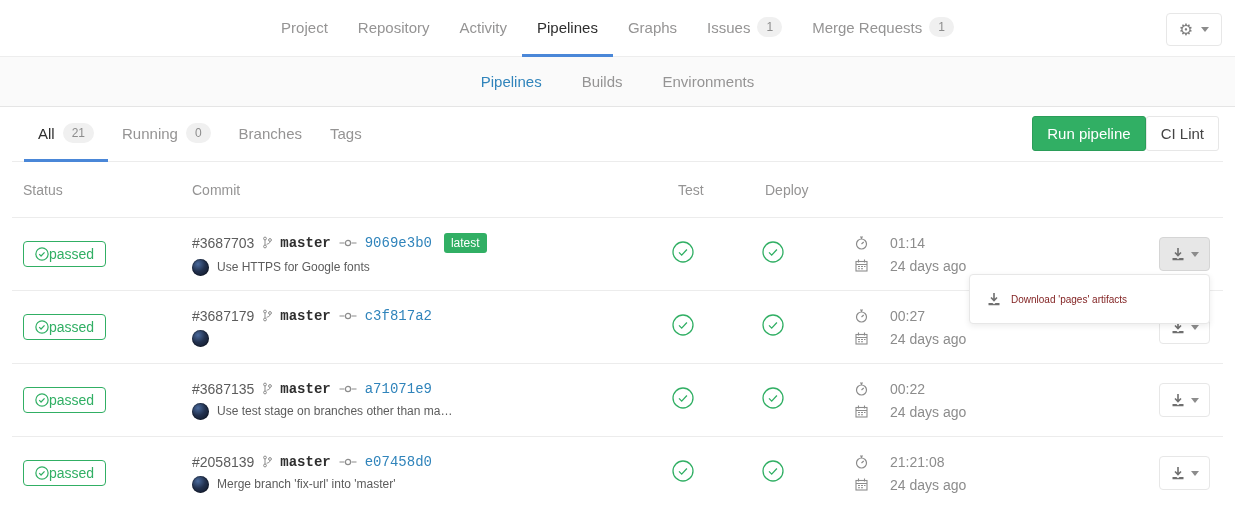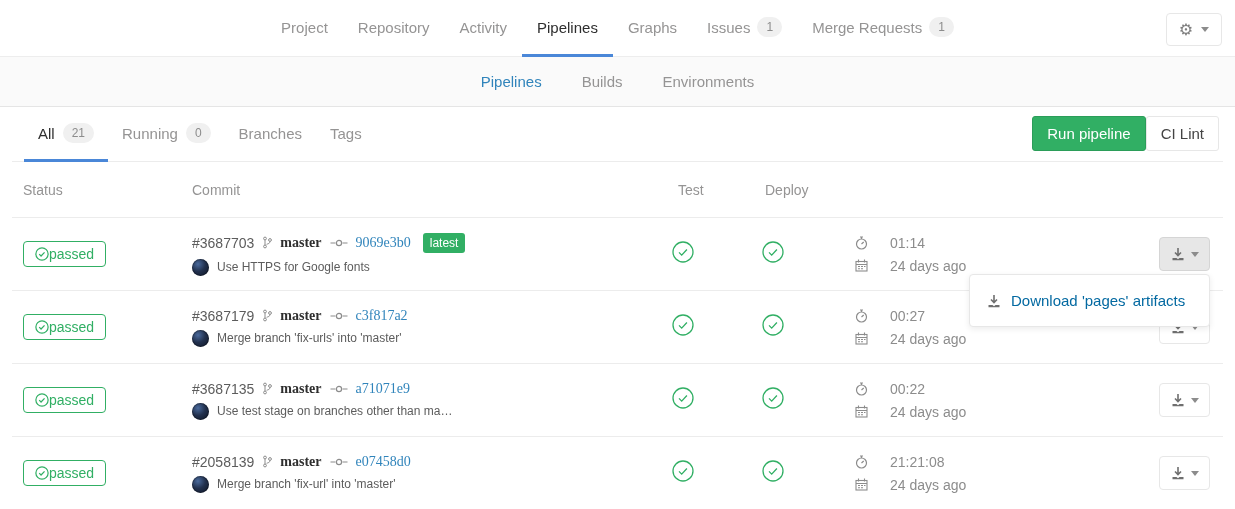--- a/index.html
+++ b/index.html
@@ -46,21 +46,21 @@
   .th-test { padding-left:18px; }
   .th-deploy { padding-left:15px; }
   .pipeline-row { height:73px; border-bottom:1px solid #ececec; position:relative; }
 
   .status-badge { display:inline-flex; align-items:center; margin-left:11px;
     border:1px solid #31af64; color:#31af64; border-radius:4px; padding:4px 11px;
     font-size:14px; cursor:pointer; background:#fff; }
 
   .commit-cell { display:flex; flex-direction:column; gap:6px; }
   .commit-line1 { display:flex; align-items:center; gap:8px; font-size:14px; color:#5c5c5c; }
-  .mono { font-family:Liberation Serif, serif; }
+  .mono { font-family:Liberation Mono, monospace; }
   .branch-name { font-weight:bold; color:#2e2e2e; font-size:14px; }
   .sha-link { color:#3084bb; font-size:14px; cursor:pointer; text-decoration:none; }
   .latest-badge { background:#31af64; color:#fff; font-size:12px; border-radius:3px;
     padding:3px 7px; margin-left:4px; }
   .commit-line2 { display:flex; align-items:center; gap:8px; font-size:12px; color:#5c5c5c;
     white-space:nowrap; overflow:hidden; }
   .avatar { width:17px; height:17px; border-radius:50%; flex:0 0 auto;
     background:radial-gradient(circle at 35% 30%, #4a6a9c 0%, #22314e 45%, #0c1220 100%);
     box-shadow:inset 0 0 0 1px rgba(0,0,0,.25); cursor:pointer; }
   .commit-msg { overflow:hidden; text-overflow:ellipsis; cursor:pointer; }
@@ -73,21 +73,21 @@
 
   .actions-cell { display:flex; justify-content:flex-end; padding-right:13px; }
   .dl-btn { height:34px; width:51px; background:#fff; border:1px solid #e7e7e7; border-radius:4px;
     display:flex; align-items:center; justify-content:center; gap:6px; cursor:pointer; }
   .dl-btn.pressed { background:#e7e7e7; border-color:#d5d5d5; }
 
   .dropdown-menu { position:absolute; top:56px; right:13px; width:241px; background:#fff;
     border:1px solid #e7e7e7; border-radius:4px; box-shadow:0 2px 6px rgba(0,0,0,.08);
     padding:9px 0; z-index:10; }
   .dropdown-item { display:flex; align-items:center; gap:10px; padding:8px 17px;
-    font-size:15px; color:#0369a1; cursor:pointer; white-space:nowrap; }
+    font-size:10px; color:#7f1d1d; cursor:pointer; white-space:nowrap; }
 
   svg { display:block; }
 </style>
 </head>
 <body>
 
 <div class="top-nav">
   <div class="top-nav-inner">
     <div class="top-nav-item">
         <span>Project</span>
@@ -264,21 +264,20 @@
           </svg>
         <span class="mono branch-name">master</span>
         <svg width="18" height="10" viewBox="0 0 18 10">
             <circle cx="9" cy="5" r="2.6" fill="none" stroke="#8c8c8c" stroke-width="1.2"></circle>
             <path d="M0.5 5h5M12.5 5h5" stroke="#8c8c8c" stroke-width="1.2"></path>
           </svg>
         <span class="mono sha-link">c3f817a2</span>
       </div>
       <div class="commit-line2">
         <span class="avatar"></span>
-        <span class="commit-msg">Merge branch 'fix-urls' into 'master'</span>
       </div>
     </div>
     <div>
       <span class="stage-icon">
         <svg width="22" height="22" viewBox="0 0 22 22">
             <circle cx="11" cy="11" r="10" fill="none" stroke="#31af64" stroke-width="1.3"></circle>
             <path d="M7 11.4l2.7 2.7 5.2-5.6" fill="none" stroke="#31af64" stroke-width="1.3"></path>
           </svg>
       </span>
     </div>

